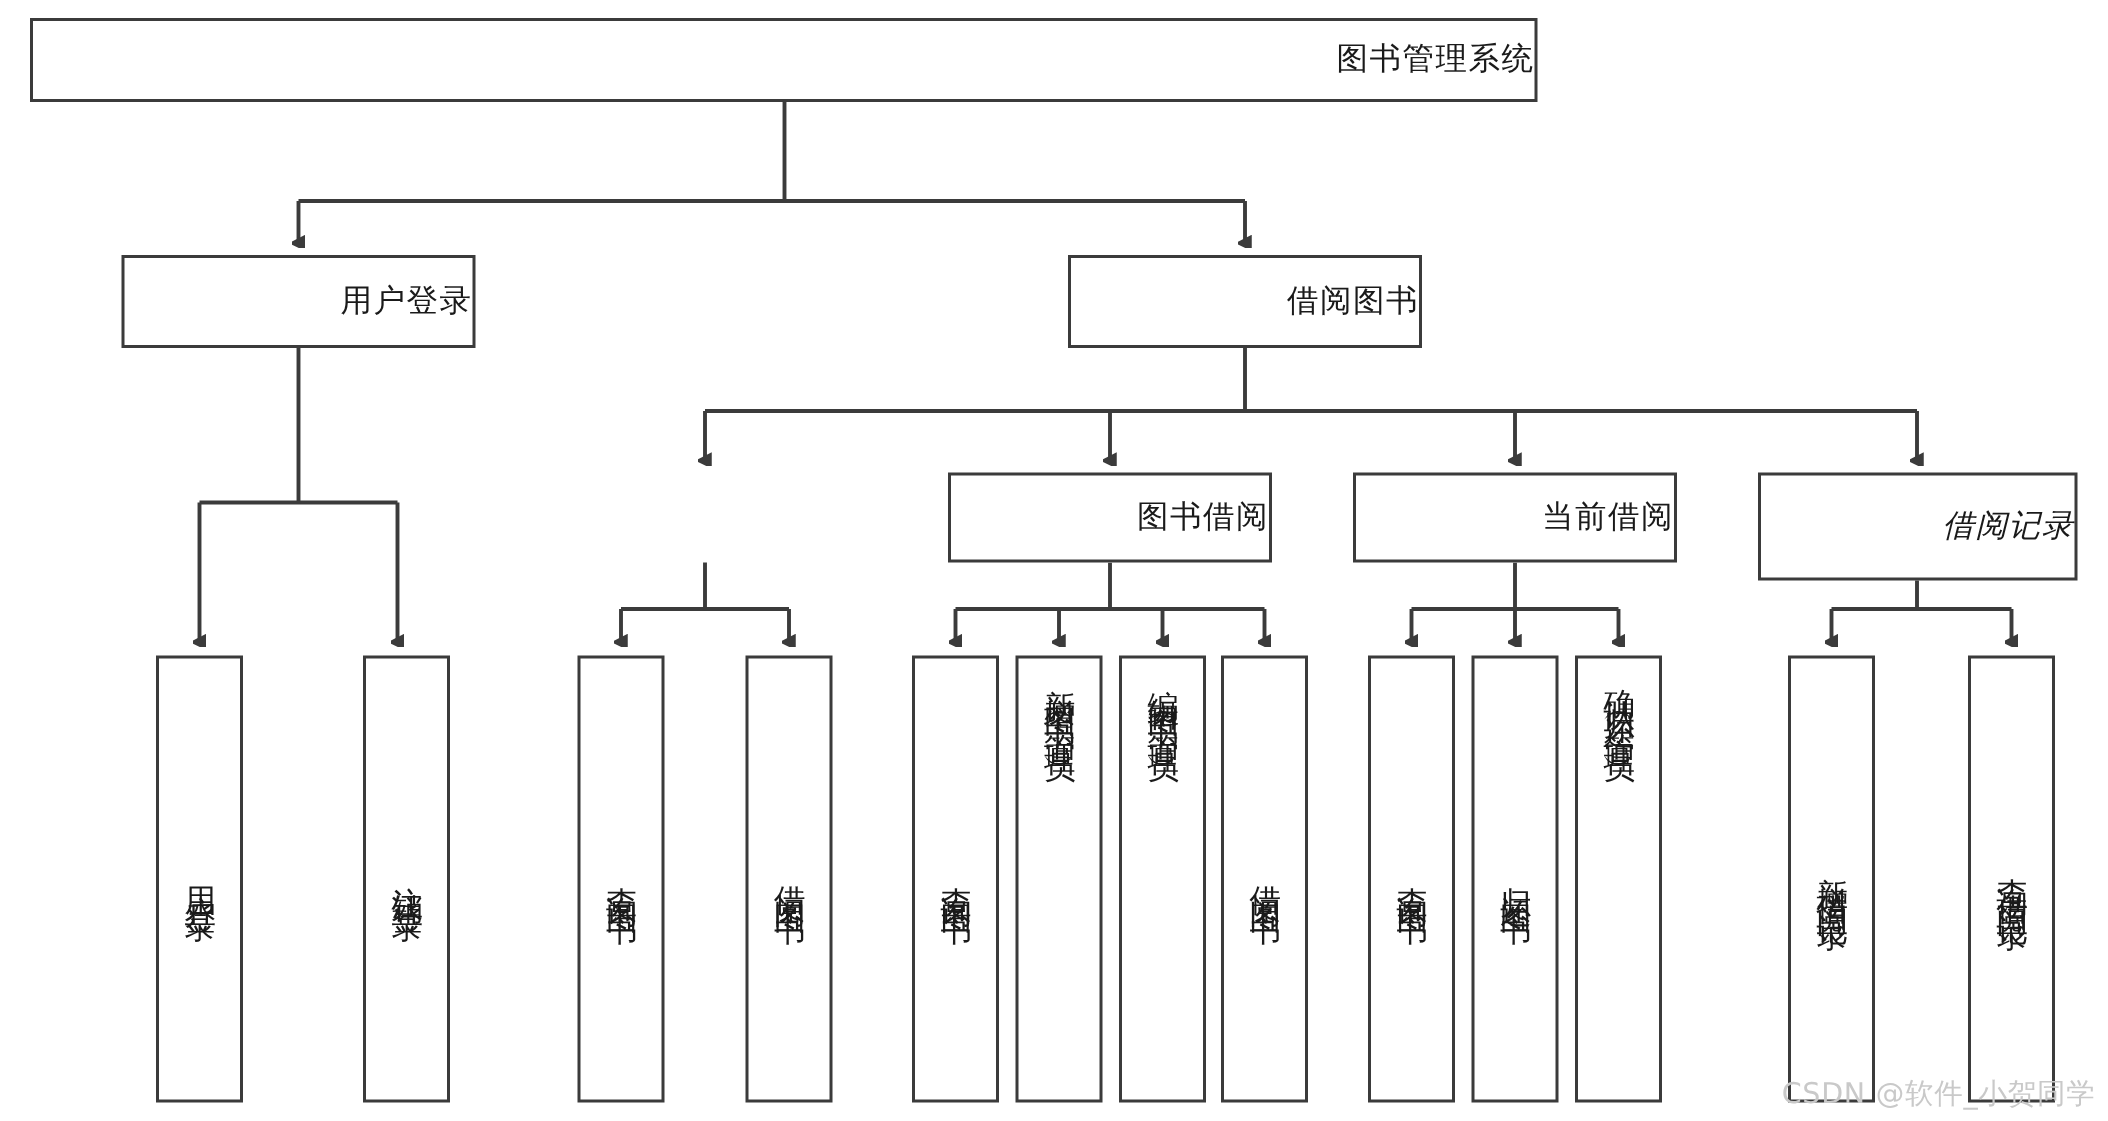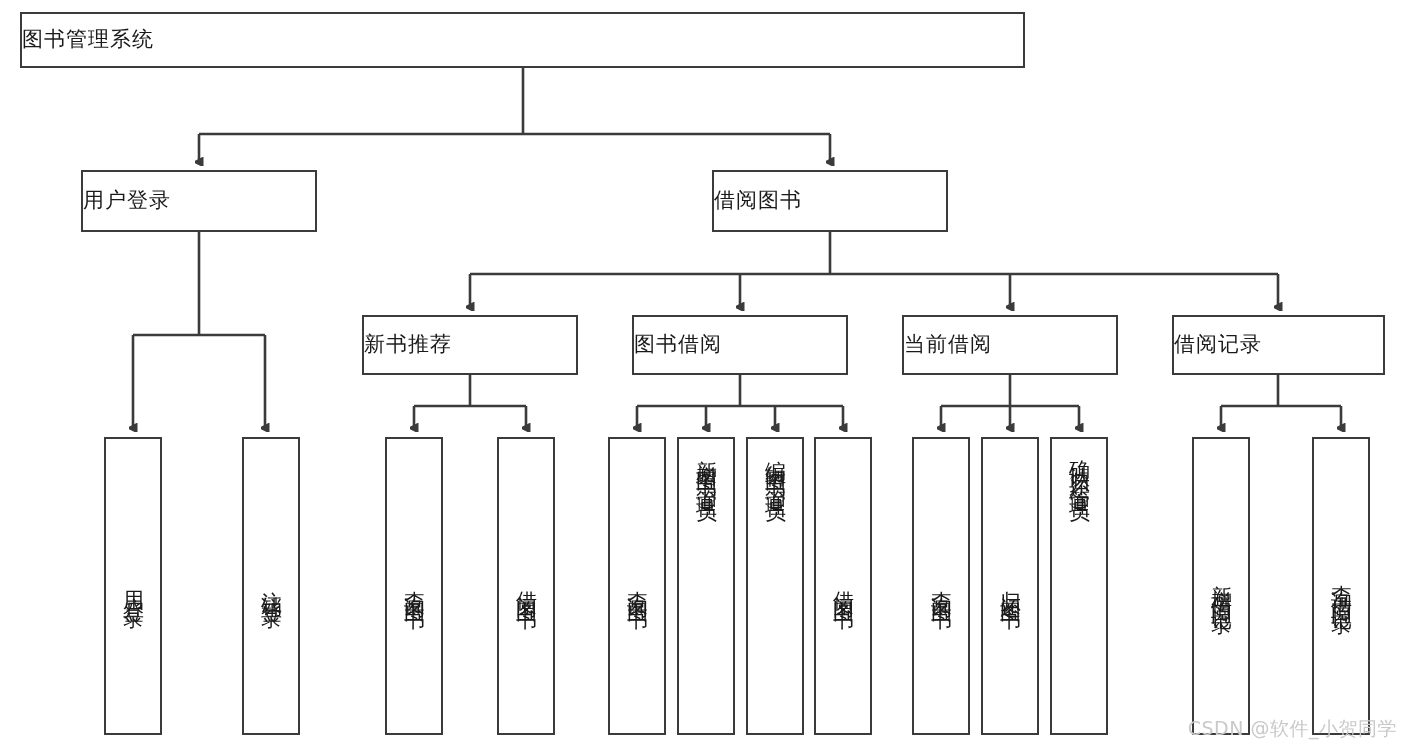--- a/index.html
+++ b/index.html
@@ -26,21 +26,21 @@
     width: 1405px;
     height: 747px;
   }
   .node {
     position: absolute;
     box-sizing: border-box;
     background: #ffffff;
     border: 2px solid #3b3b3b;
     display: flex;
     align-items: center;
-    justify-content: flex-start;
+    justify-content: flex-end;
     overflow: hidden;
   }
   .node.horizontal .node-label {
     font-size: 21px;
     color: #1a1a1a;
     line-height: 1.1;
     letter-spacing: 1px;
     white-space: nowrap;
   }
   .node.vertical {
@@ -131,30 +131,27 @@
     <span class="node-label">图书管理系统</span>
   </div>
 
   <div class="node horizontal" style="left:81px; top:170px; width:236px; height:62px;">
     <span class="node-label">用户登录</span>
   </div>
   <div class="node horizontal" style="left:712px; top:170px; width:236px; height:62px;">
     <span class="node-label">借阅图书</span>
   </div>
 
-  <div class="node horizontal" style="left:362px; top:315px; width:216px; height:60px;">
-    <span class="node-label">新书推荐</span>
-  </div>
   <div class="node horizontal" style="left:632px; top:315px; width:216px; height:60px;">
     <span class="node-label">图书借阅</span>
   </div>
   <div class="node horizontal" style="left:902px; top:315px; width:216px; height:60px;">
     <span class="node-label">当前借阅</span>
   </div>
-  <div class="node horizontal" style="left:1172px; top:315px; width:213px; height:60px;">
+  <div class="node horizontal" style="left:1172px; top:315px; width:213px; height:72px;font-style:italic;">
     <span class="node-label">借阅记录</span>
   </div>
 
   <div class="node vertical centered" style="left:104px; top:437px; width:58px; height:298px;">
     <span class="node-label">用户登录</span>
   </div>
   <div class="node vertical centered" style="left:242px; top:437px; width:58px; height:298px;">
     <span class="node-label">注销登录</span>
   </div>
 

